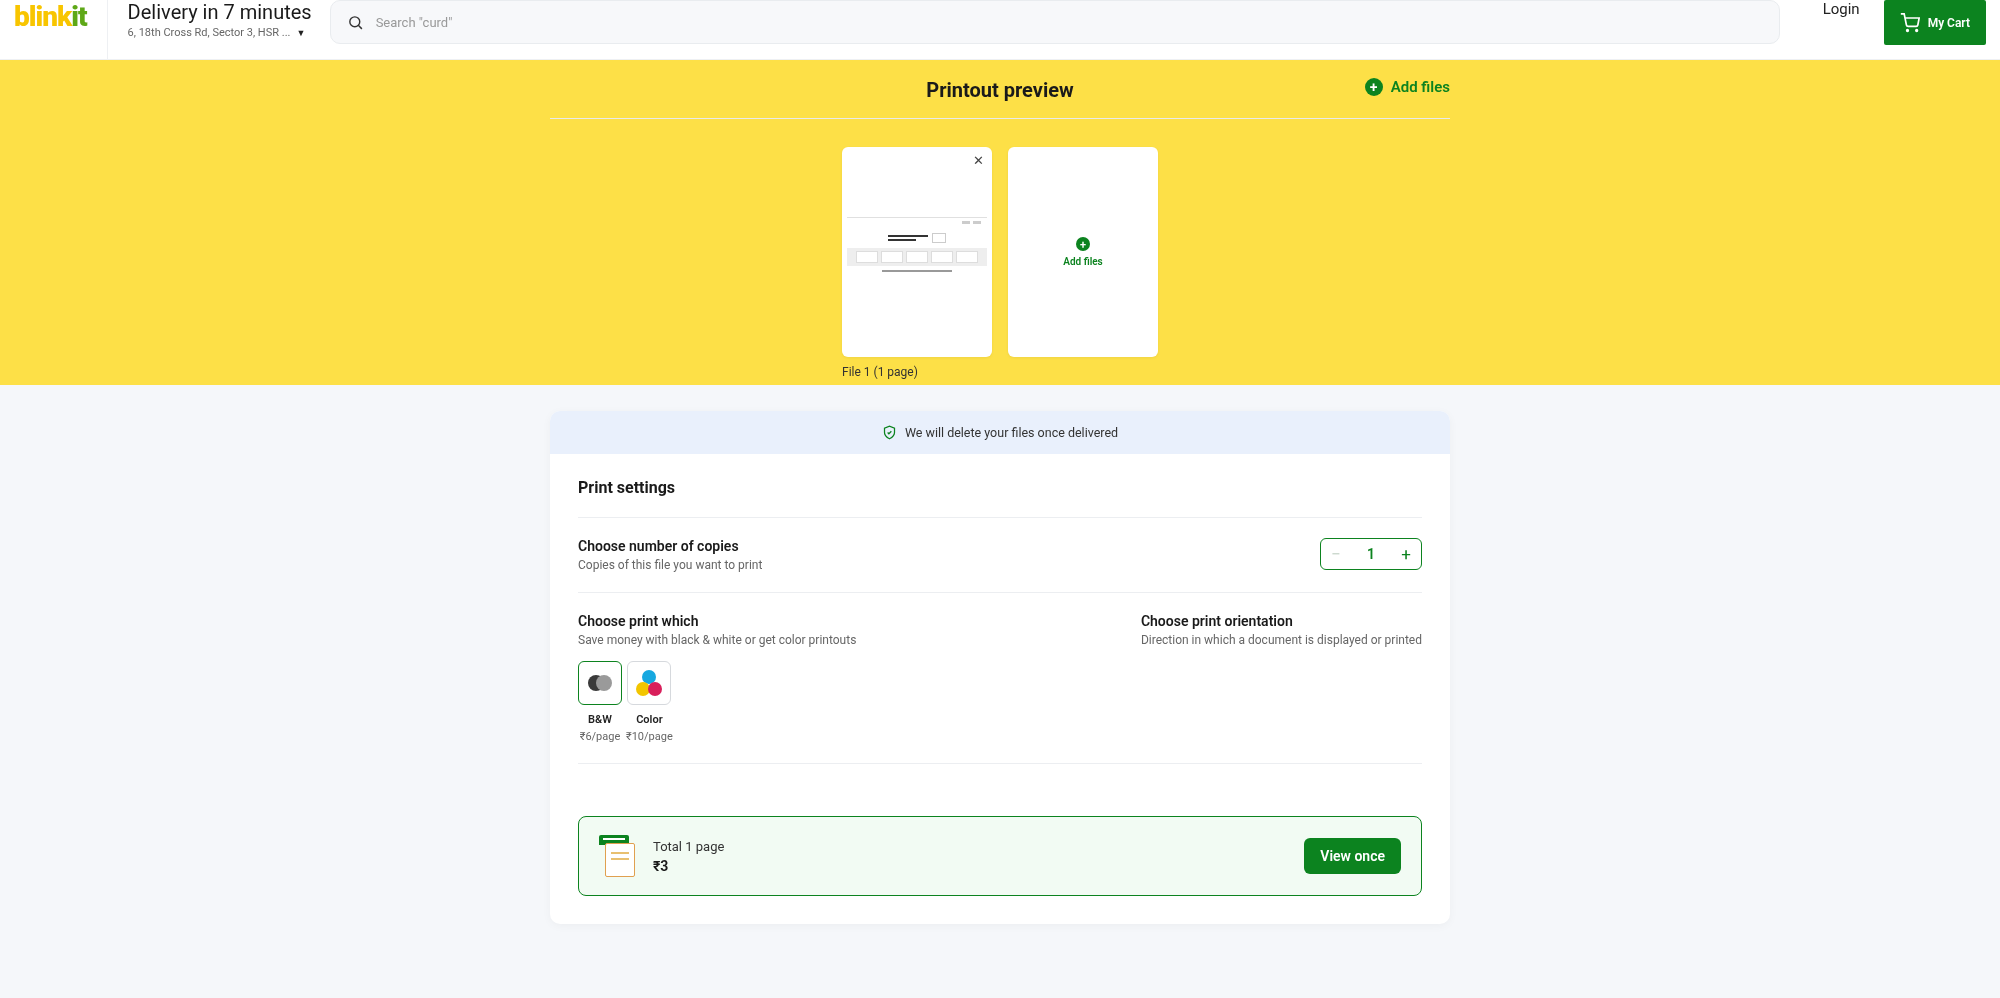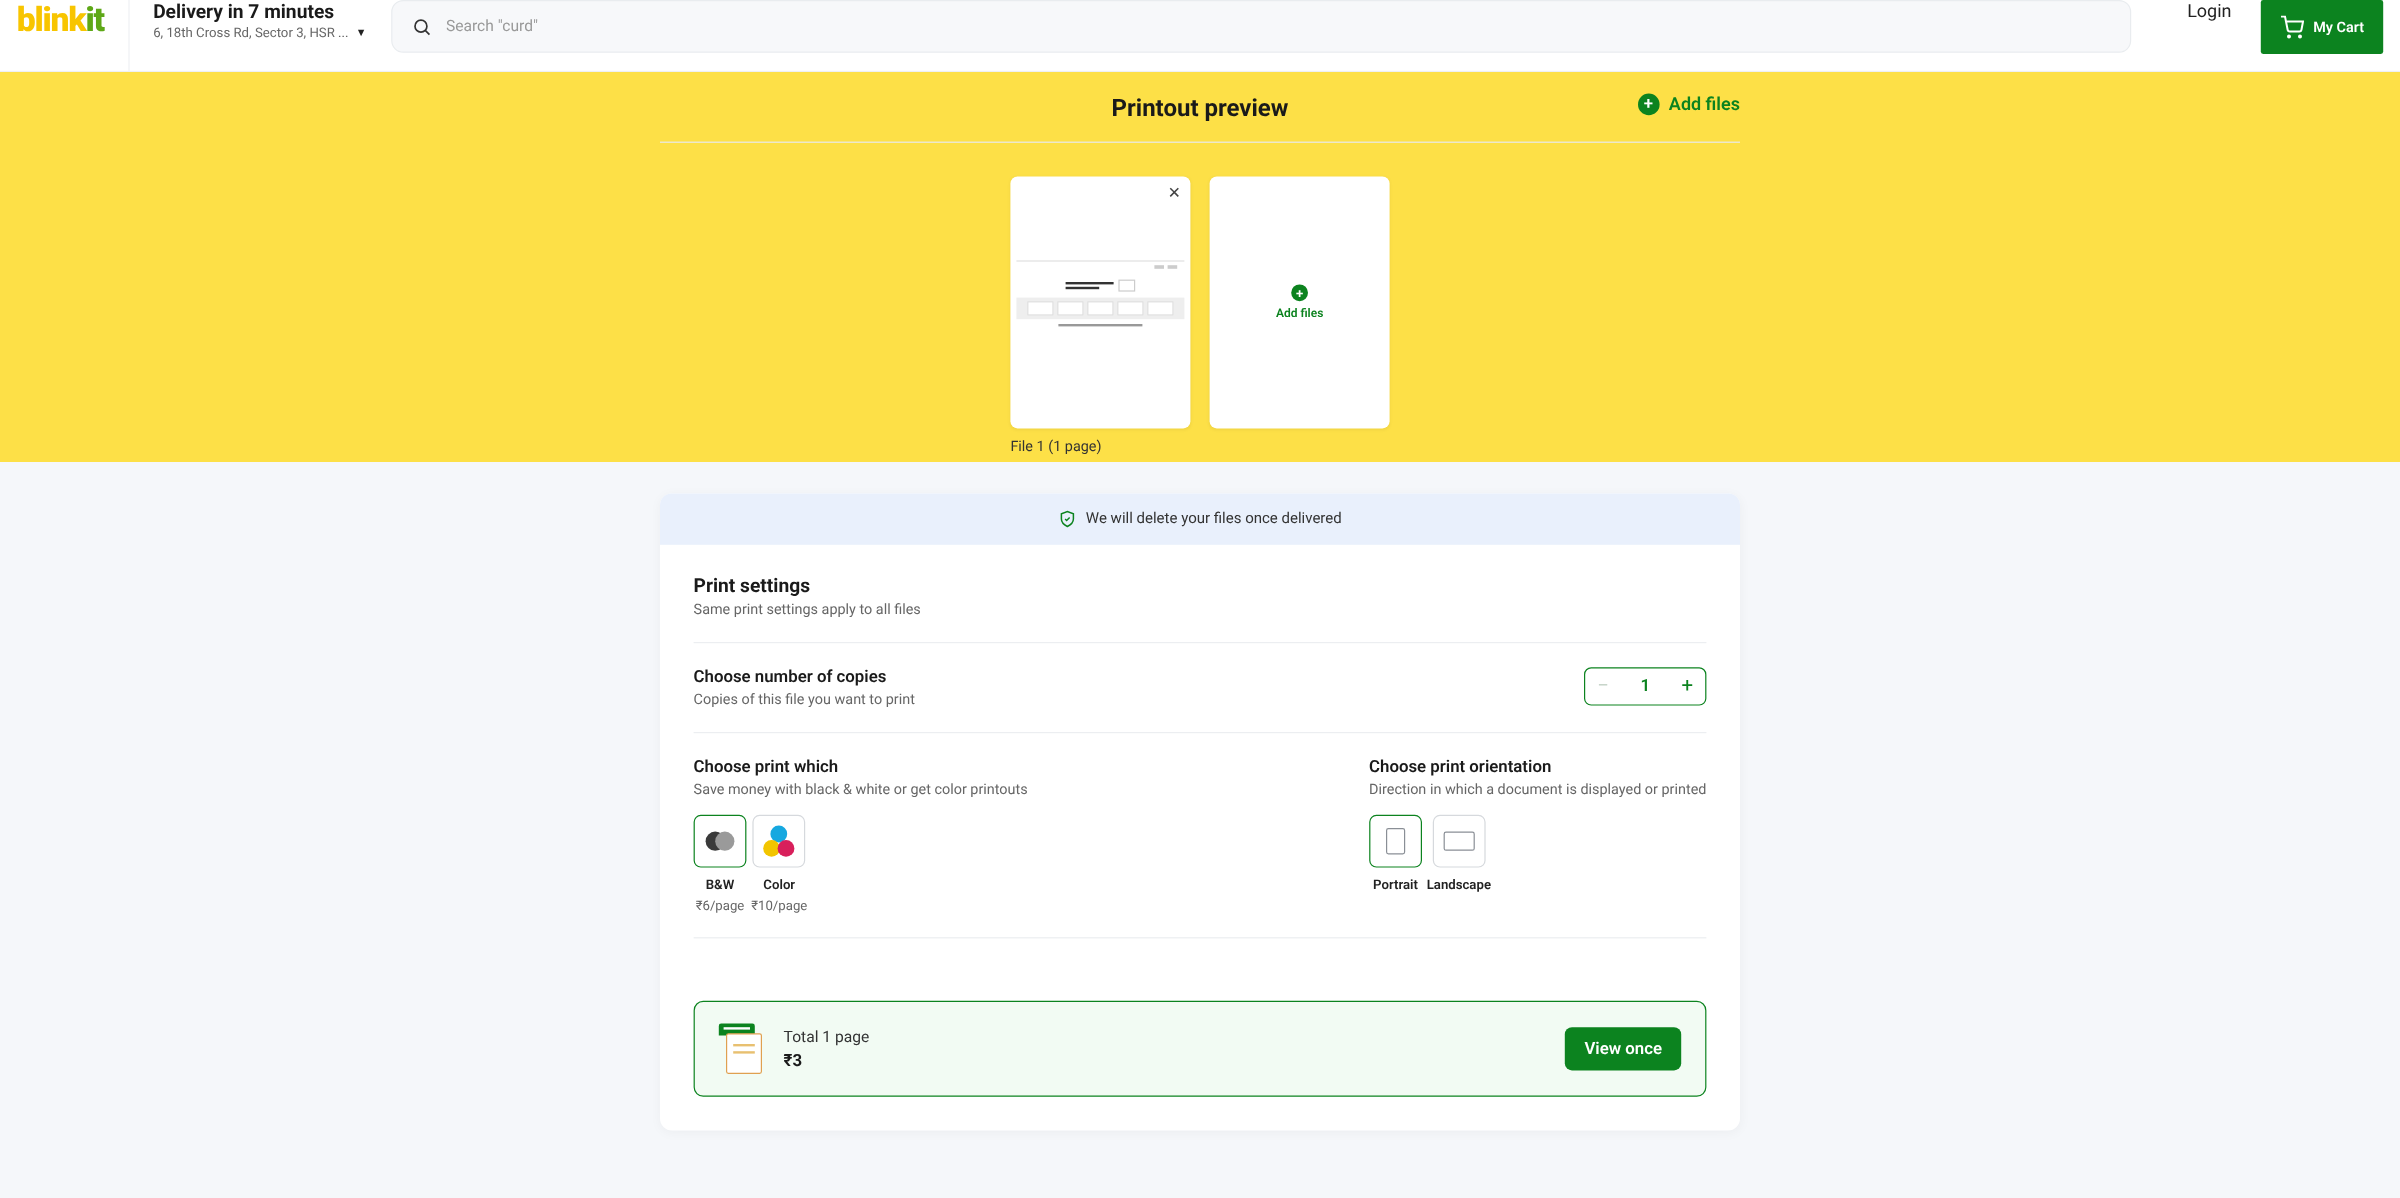--- a/index.html
+++ b/index.html
@@ -4,21 +4,21 @@
 <style>
 *{margin:0;padding:0;box-sizing:border-box;font-family:-apple-system,BlinkMacSystemFont,"Segoe UI",Roboto,Helvetica,Arial,sans-serif}
 body{background:#f5f7fa;color:#1a1a1a;width:2000px;height:998px;overflow:hidden}
 
 
 .hdr{height:60px;background:#fff;display:flex;align-items:flex-start;padding:0 14px;border-bottom:1px solid #eef0f3}
 .logo{font-size:28px;font-weight:900;letter-spacing:-1px;color:#f8c500;margin-right:20px}
 .logo .g{color:#5ea817}
 .vline{width:1px;height:60px;background:#eef0f3;margin-right:20px}
 .loc{min-width:180px;margin-right:18px}
-.loc-t{font-size:16px;font-weight:700}
+.loc-t{font-size:20px;font-weight:400}
 .loc-a{font-size:11px;color:#666;display:flex;align-items:center;gap:6px;margin-top:2px}
 .caret{font-size:9px;color:#222}
 .srch{flex:1;display:flex;align-items:center;background:#f7f8fa;border:1px solid #e9ecef;border-radius:10px;height:44px;padding:0 16px;gap:12px;max-width:1450px}
 .srch svg{width:17px;height:17px;color:#333}
 .srch input{border:none;background:transparent;outline:none;font-size:13px;color:#333;flex:1}
 .srch input::placeholder{color:#999}
 .login{margin-left:auto;margin-right:24px;font-size:15px;color:#222;cursor:pointer;padding-left:40px}
 .cart{background:#0c831f;color:#fff;border:none;border-radius:2px;height:45px;padding:0 16px;display:flex;align-items:center;gap:8px;font-size:12px;font-weight:600;cursor:pointer}
 .cart svg{width:20px;height:20px}
 
@@ -181,21 +181,20 @@
   <div class="priv">
     <svg viewBox="0 0 24 24" fill="none" stroke="currentColor" stroke-width="2">
         <path d="M12 22s8-4 8-10V5l-8-3-8 3v7c0 6 8 10 8 10z"></path>
         <path d="m9 12 2 2 4-4"></path>
       </svg>
     <span>We will delete your files once delivered</span>
   </div>
 
   <div class="pad">
     <div class="sec-t">Print settings</div>
-    <div class="sec-s">Same print settings apply to all files</div>
     <div class="sep"></div>
 
     <div class="row">
       <div>
         <div class="lbl-t">Choose number of copies</div>
         <div class="lbl-s">Copies of this file you want to print</div>
       </div>
       <div class="step">
         <button class="dis">−</button>
         <span>1</span>
@@ -230,34 +229,20 @@
               </div>
             <span class="ol">Color</span>
             <span class="op">₹10/page</span>
           </div>
         </div>
       </div>
 
       <div class="col right-col">
         <div class="lbl-t">Choose print orientation</div>
         <div class="lbl-s">Direction in which a document is displayed or printed</div>
-        <div class="opts">
-          <div class="opt sel">
-            <div class="box">
-                <span class="ori"></span>
-              </div>
-            <span class="ol">Portrait</span>
-          </div>
-          <div class="opt">
-            <div class="box">
-                <span class="ori l"></span>
-              </div>
-            <span class="ol">Landscape</span>
-          </div>
-        </div>
       </div>
     </div>
 
     <div class="sep"></div>
   </div>
 
   <div class="sum">
     <div class="doc-ic">
         <div class="p2"></div>
         <div class="p1"></div>

